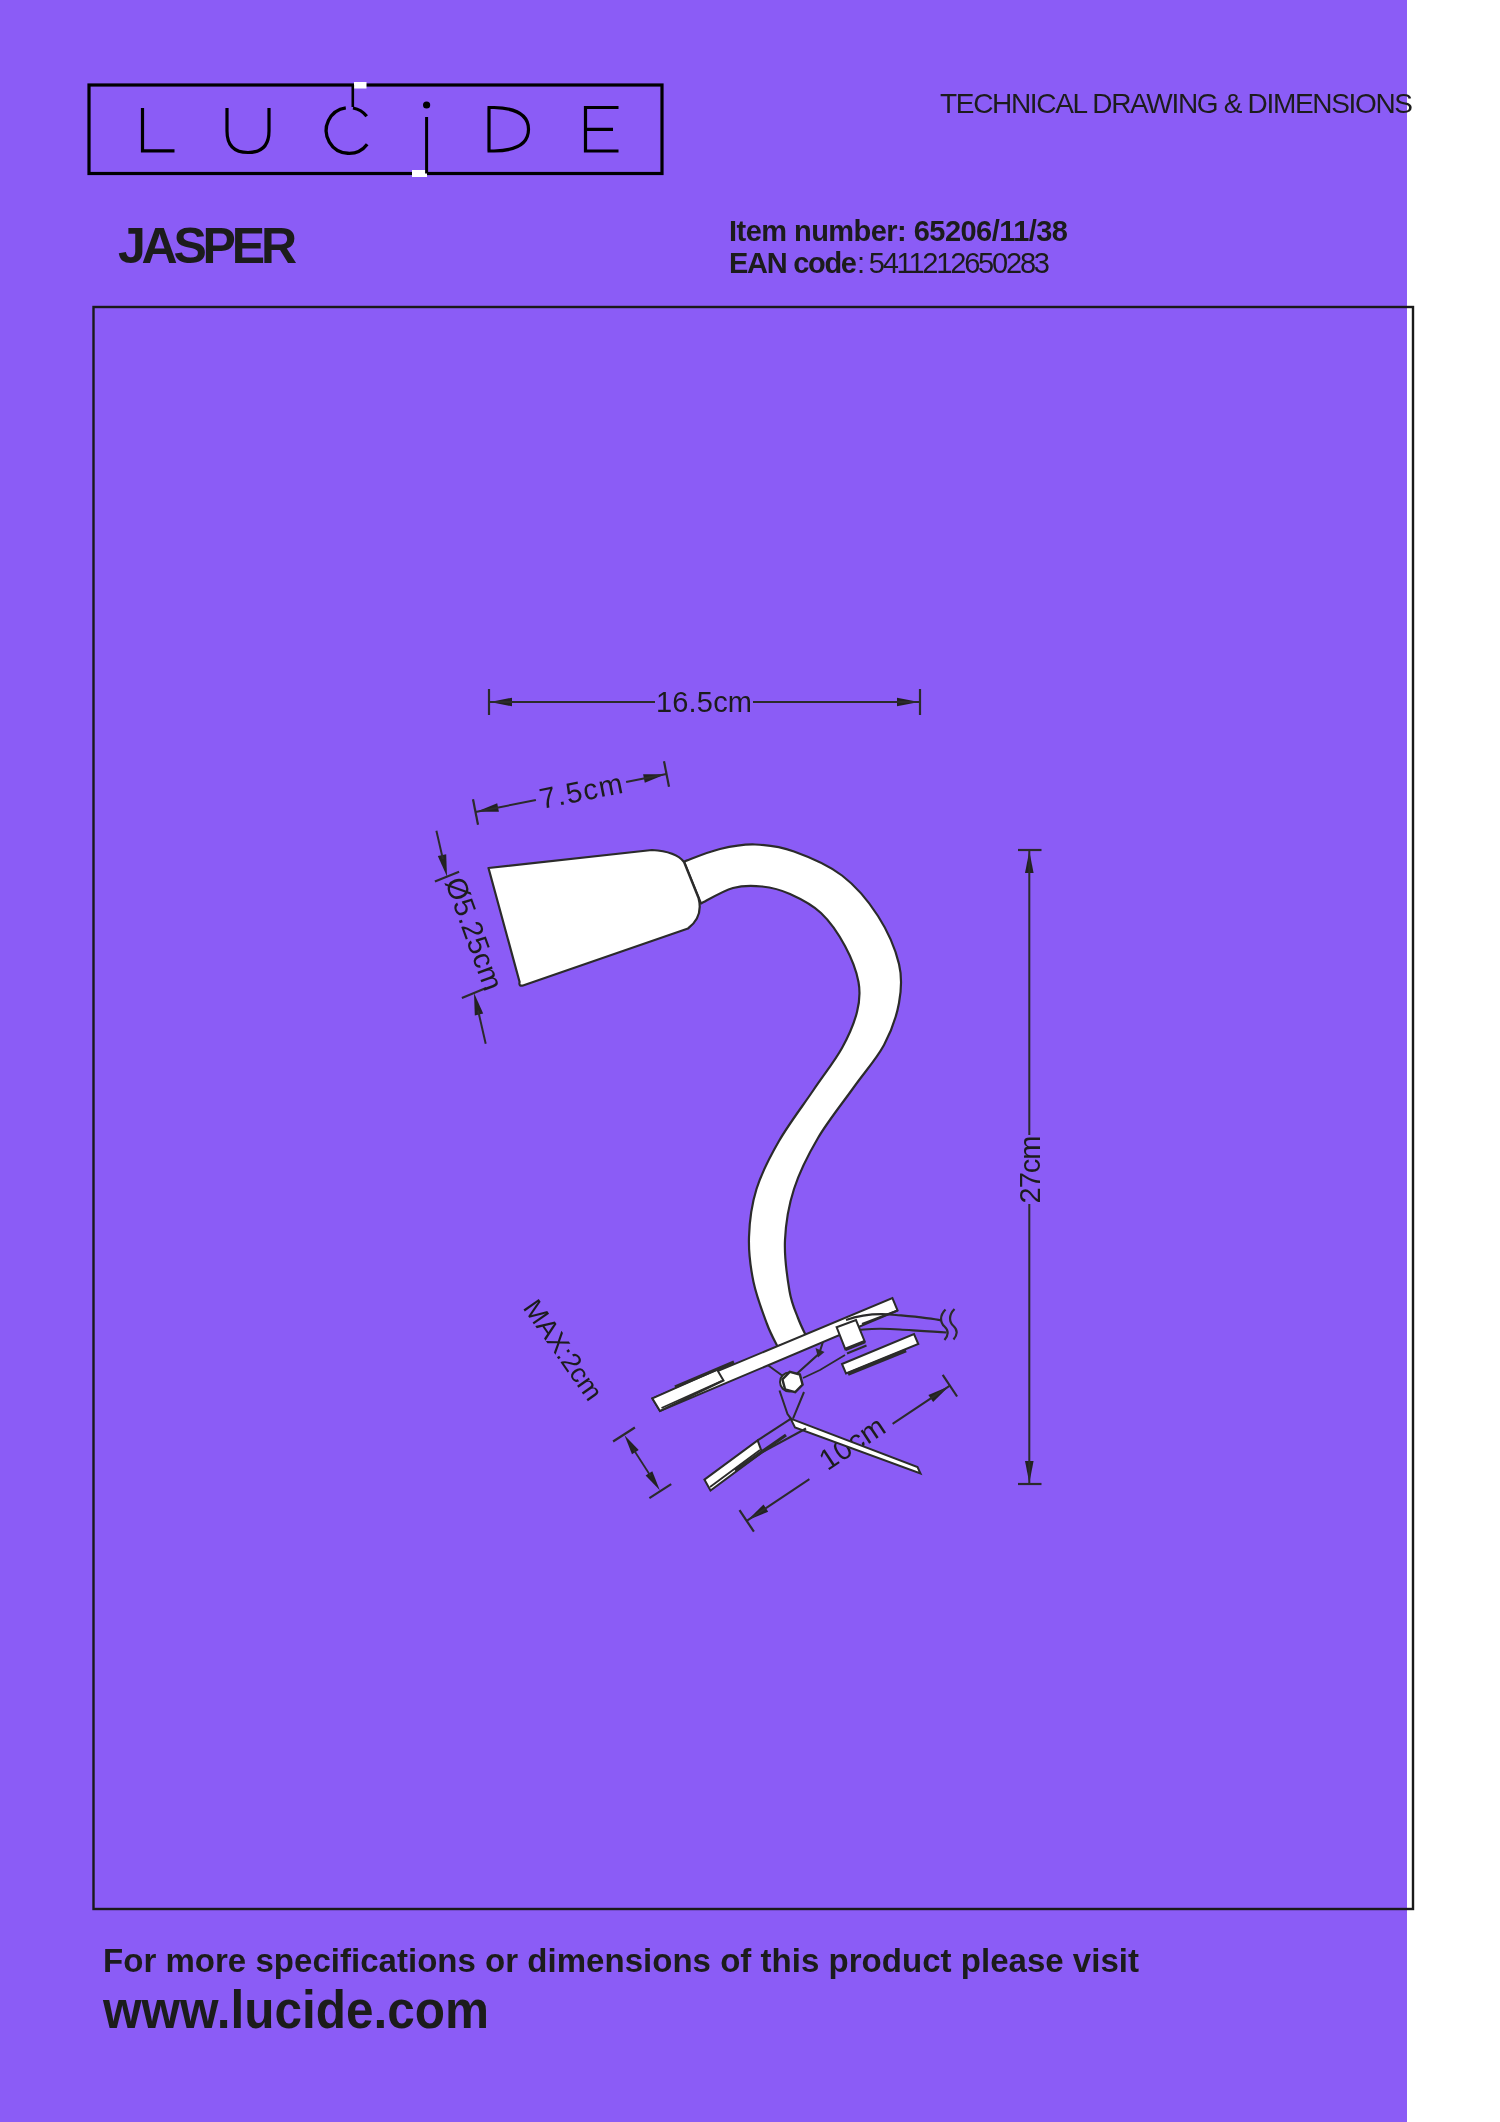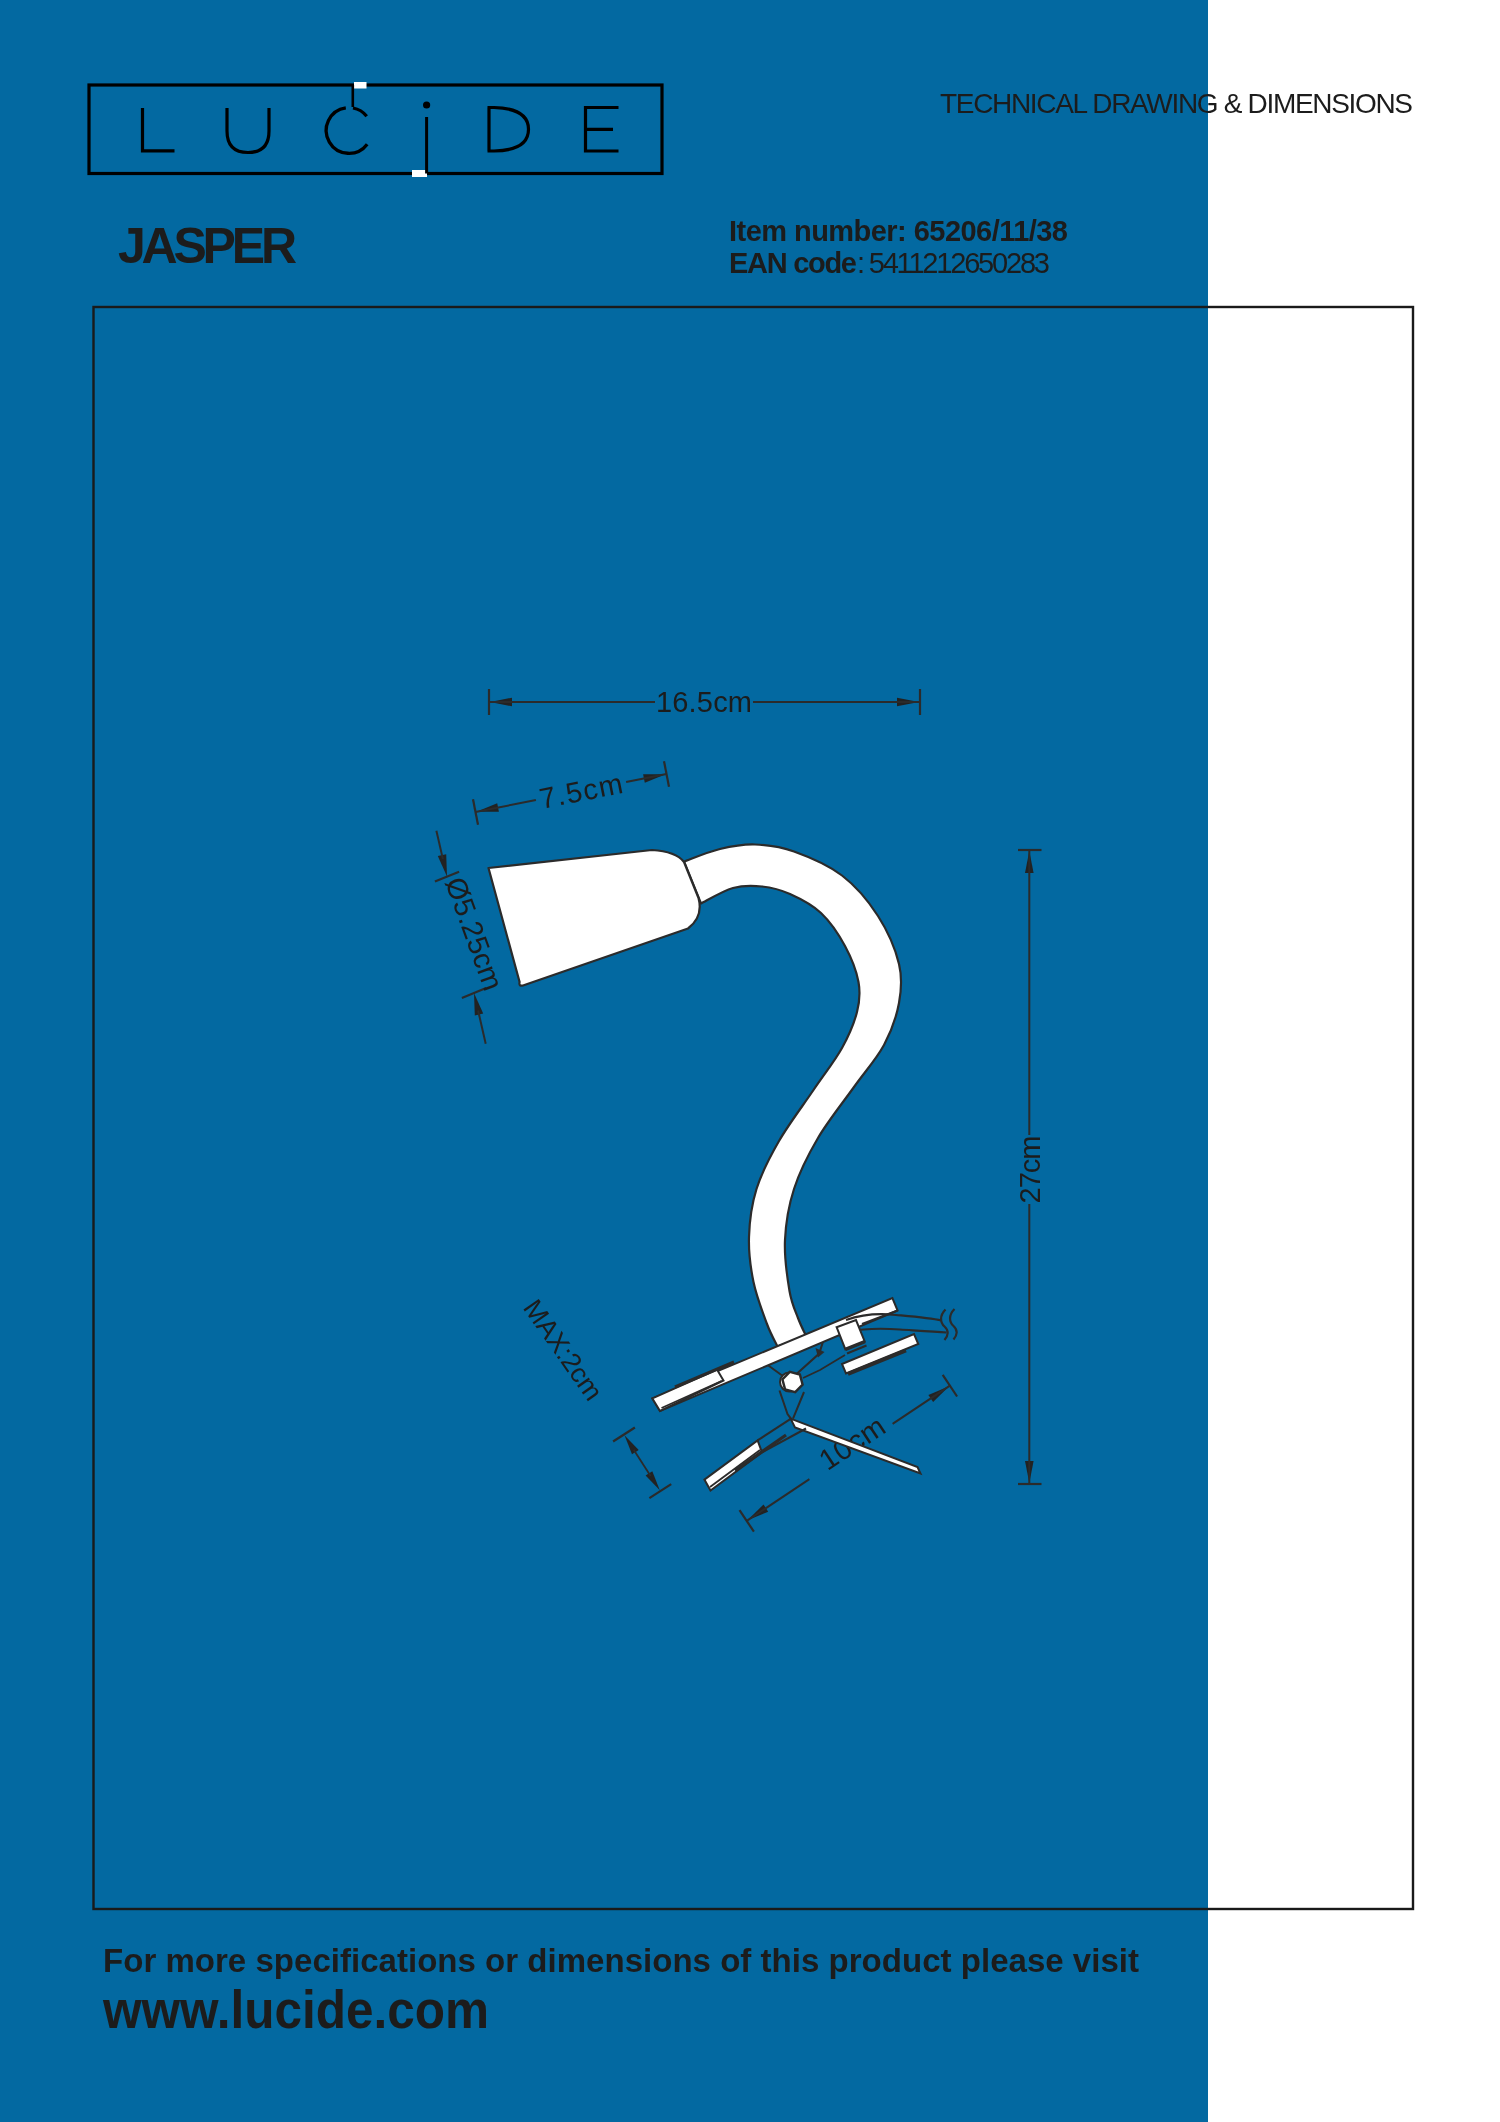--- a/index.html
+++ b/index.html
@@ -1,16 +1,16 @@
 <!DOCTYPE html>
 <html><head>
 <meta charset="utf-8">
 <style>
 html,body { margin:0; padding:0; background:#ffffff; }
-#page { position:relative; width:1208px; height:2122px; background:#0369a1;
+#page { position:relative; width:1407px; height:2122px; background:#8b5cf6;
   font-family:"Liberation Sans", sans-serif; }
 svg text { font-family:"Liberation Sans", sans-serif; fill:#1c1c1c; }
 </style>
 </head>
 <body>
 <div id="page">
 <svg width="1500" height="2122" viewBox="0 0 1500 2122" xmlns="http://www.w3.org/2000/svg">
 
 <rect x="89" y="85" width="573" height="88.5" fill="none" stroke="black" stroke-width="3.2"></rect>
 <rect x="354" y="82" width="12.5" height="6.5" fill="white"></rect>

